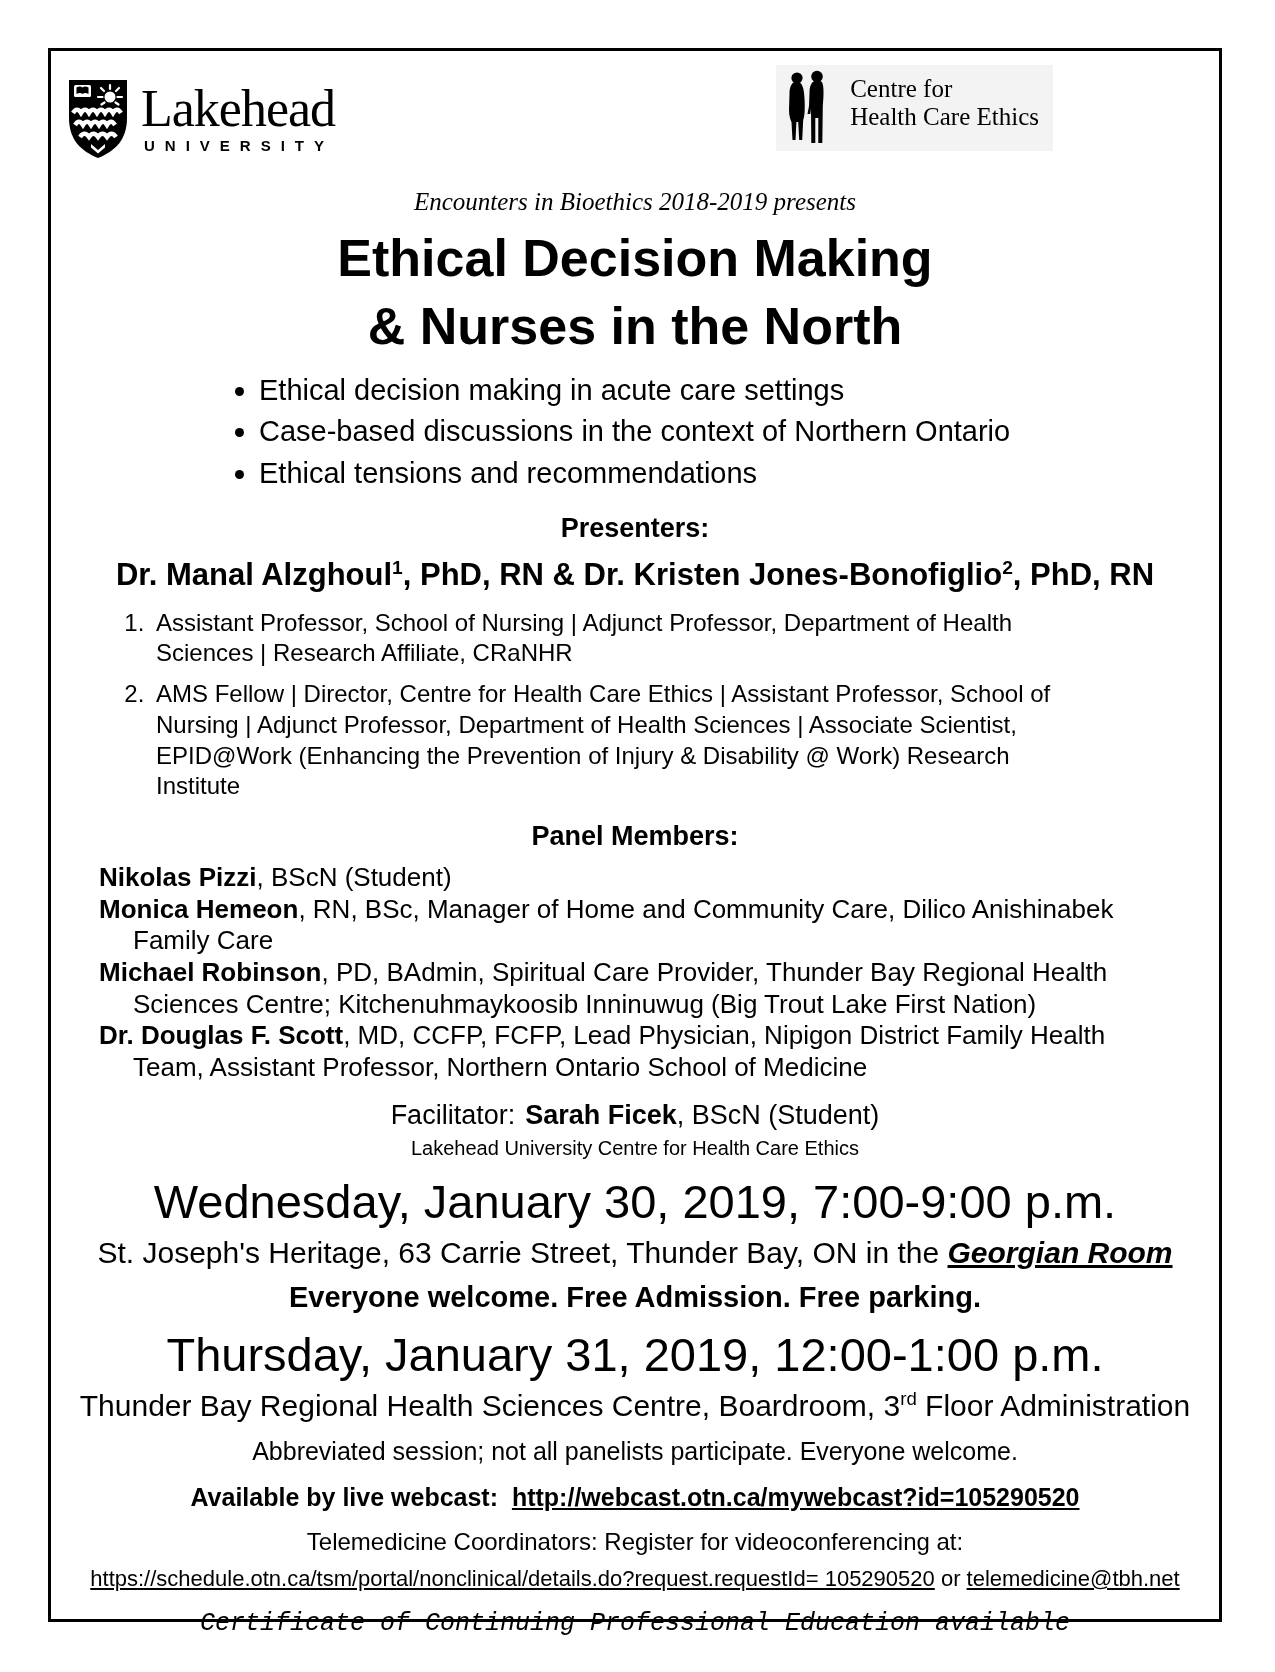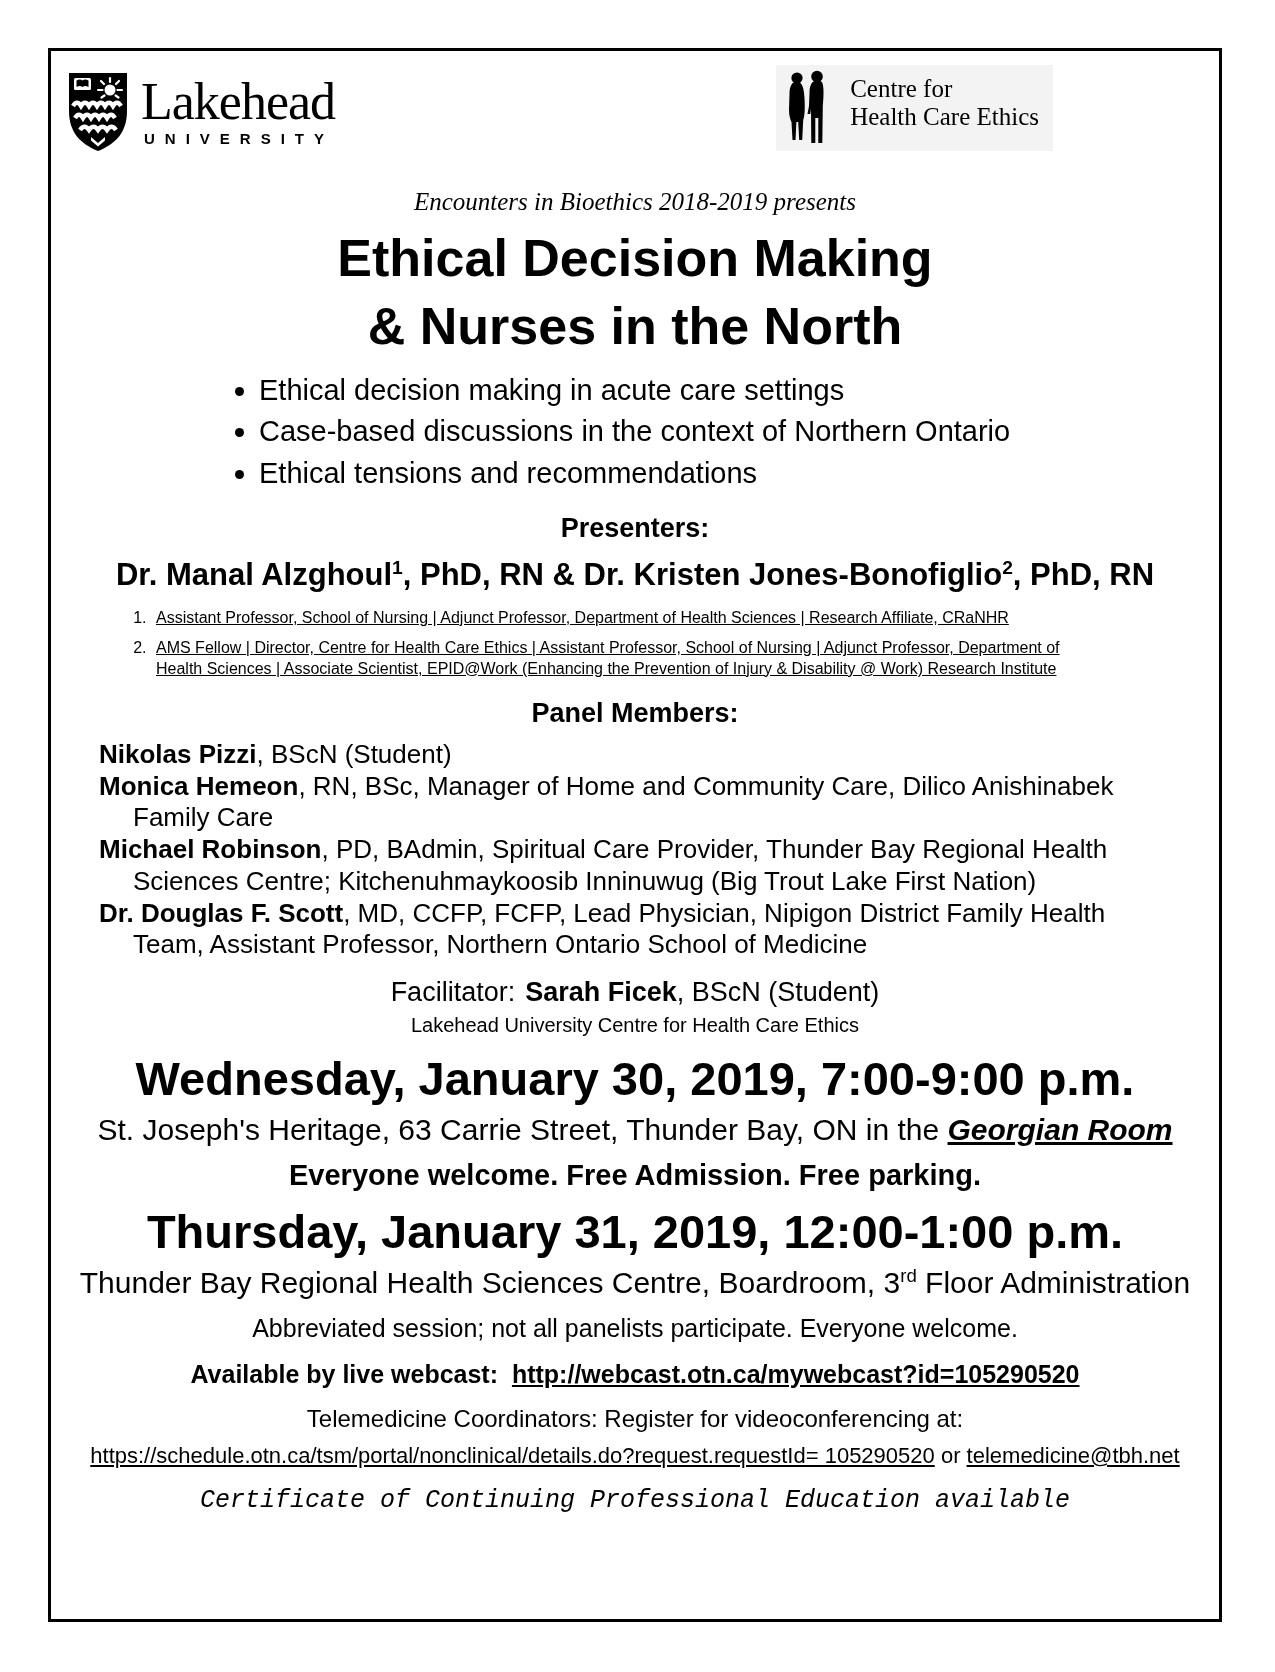--- a/index.html
+++ b/index.html
@@ -6,43 +6,43 @@
   .page {
     position:relative; width:1275px; height:1672px; background:#fff; color:#000;
     font-family:"Liberation Sans", sans-serif; overflow:hidden;
   }
   .frame {
     position:absolute; left:48px; top:48px; width:1174px; height:1574px;
     box-sizing:border-box; border:3px solid #000; padding:12px 16px 0 16px;
   }
   
   .masthead { display:flex; justify-content:space-between; align-items:flex-start; height:96px; }
-  .lu-logo { display:flex; align-items:center; gap:12px; margin-top:8px; }
+  .lu-logo { display:flex; align-items:center; gap:12px; margin-top:15px; }
   .lu-shield { width:62px; height:82px; display:block; }
   .lu-word { font-family:"Liberation Serif", serif; font-size:52px; line-height:0.95; letter-spacing:-1px; }
   .lu-sub  { font-size:15px; font-weight:bold; letter-spacing:10px; margin:4px 0 0 3px; }
   .chce-logo { display:flex; align-items:flex-start; gap:20px; background:#f3f3f3; padding:5px 14px 5px 8px; margin:2px 150px 0 0; }
   .chce-figs { width:46px; height:76px; display:block; }
   .chce-text { font-family:"Liberation Serif", serif; font-size:25px; line-height:1.12; padding-top:5px; }
   
   .series { text-align:center; font-family:"Liberation Serif", serif; font-style:italic; font-size:25px; margin:28px 0 0; line-height:1.2; }
   .title  { text-align:center; font-size:52px; font-weight:bold; margin:8px 0 0; line-height:1.3; }
   .bullets { margin:10px 0 0 150px; padding-left:42px; font-size:29px; line-height:1.42; }
   .section-head { text-align:center; font-size:27px; font-weight:bold; margin:18px 0 0; line-height:1.25; }
   .present-names { text-align:center; font-size:31px; font-weight:bold; margin:10px 0 0; line-height:1.3; }
   sup { font-size:62%; vertical-align:super; line-height:0; }
-  .footnotes { margin:12px 0 0 40px; padding-left:44px; font-size:16px; line-height:1.28; width:940px;text-decoration:underline; }
+  .footnotes { margin:12px 0 0 40px; padding-left:44px; font-size:24px; line-height:1.28; width:940px; }
   .footnotes li { margin-bottom:10px; padding-left:5px; }
   .panel-list { margin:8px 0 0 32px; width:1020px; font-size:26px; line-height:1.22; }
   .member { margin:0; padding-left:34px; text-indent:-34px; }
   .member b { font-weight:bold; }
   .facilitator { text-align:center; font-size:27px; margin:14px 0 0; line-height:1.3; }
   .fac-label { margin-right:10px; }
   .fac-org { text-align:center; font-size:20px; margin:2px 0 0; line-height:1.3; }
-  .date-head { text-align:center; font-size:47px; font-weight:bold; margin:14px 0 0; line-height:1.15; }
+  .date-head { text-align:center; font-size:47px; font-weight:normal; margin:14px 0 0; line-height:1.15; }
   .date-head.second { margin-top:12px; }
   .loc-line { text-align:center; font-size:30px; margin:5px 0 0; line-height:1.25; }
   .room { font-weight:bold; font-style:italic; text-decoration:underline; }
   .welcome { text-align:center; font-size:29px; font-weight:bold; margin:8px 0 0; line-height:1.25; }
   .note { text-align:center; font-size:25px; margin:12px 0 0; line-height:1.25; }
   .webcast { text-align:center; font-size:25px; font-weight:bold; margin:14px 0 0; line-height:1.25; }
   .tele-intro { text-align:center; font-size:24px; margin:14px 0 0; line-height:1.25; }
   .tele-links { text-align:center; font-size:22px; margin:8px 0 0; line-height:1.25; }
   a.doc-link { color:#000; text-decoration:underline; }
   .certificate { text-align:center; font-size:25px; font-style:italic; margin:16px 0 0; line-height:1.25;font-family:Liberation Mono, monospace; }

